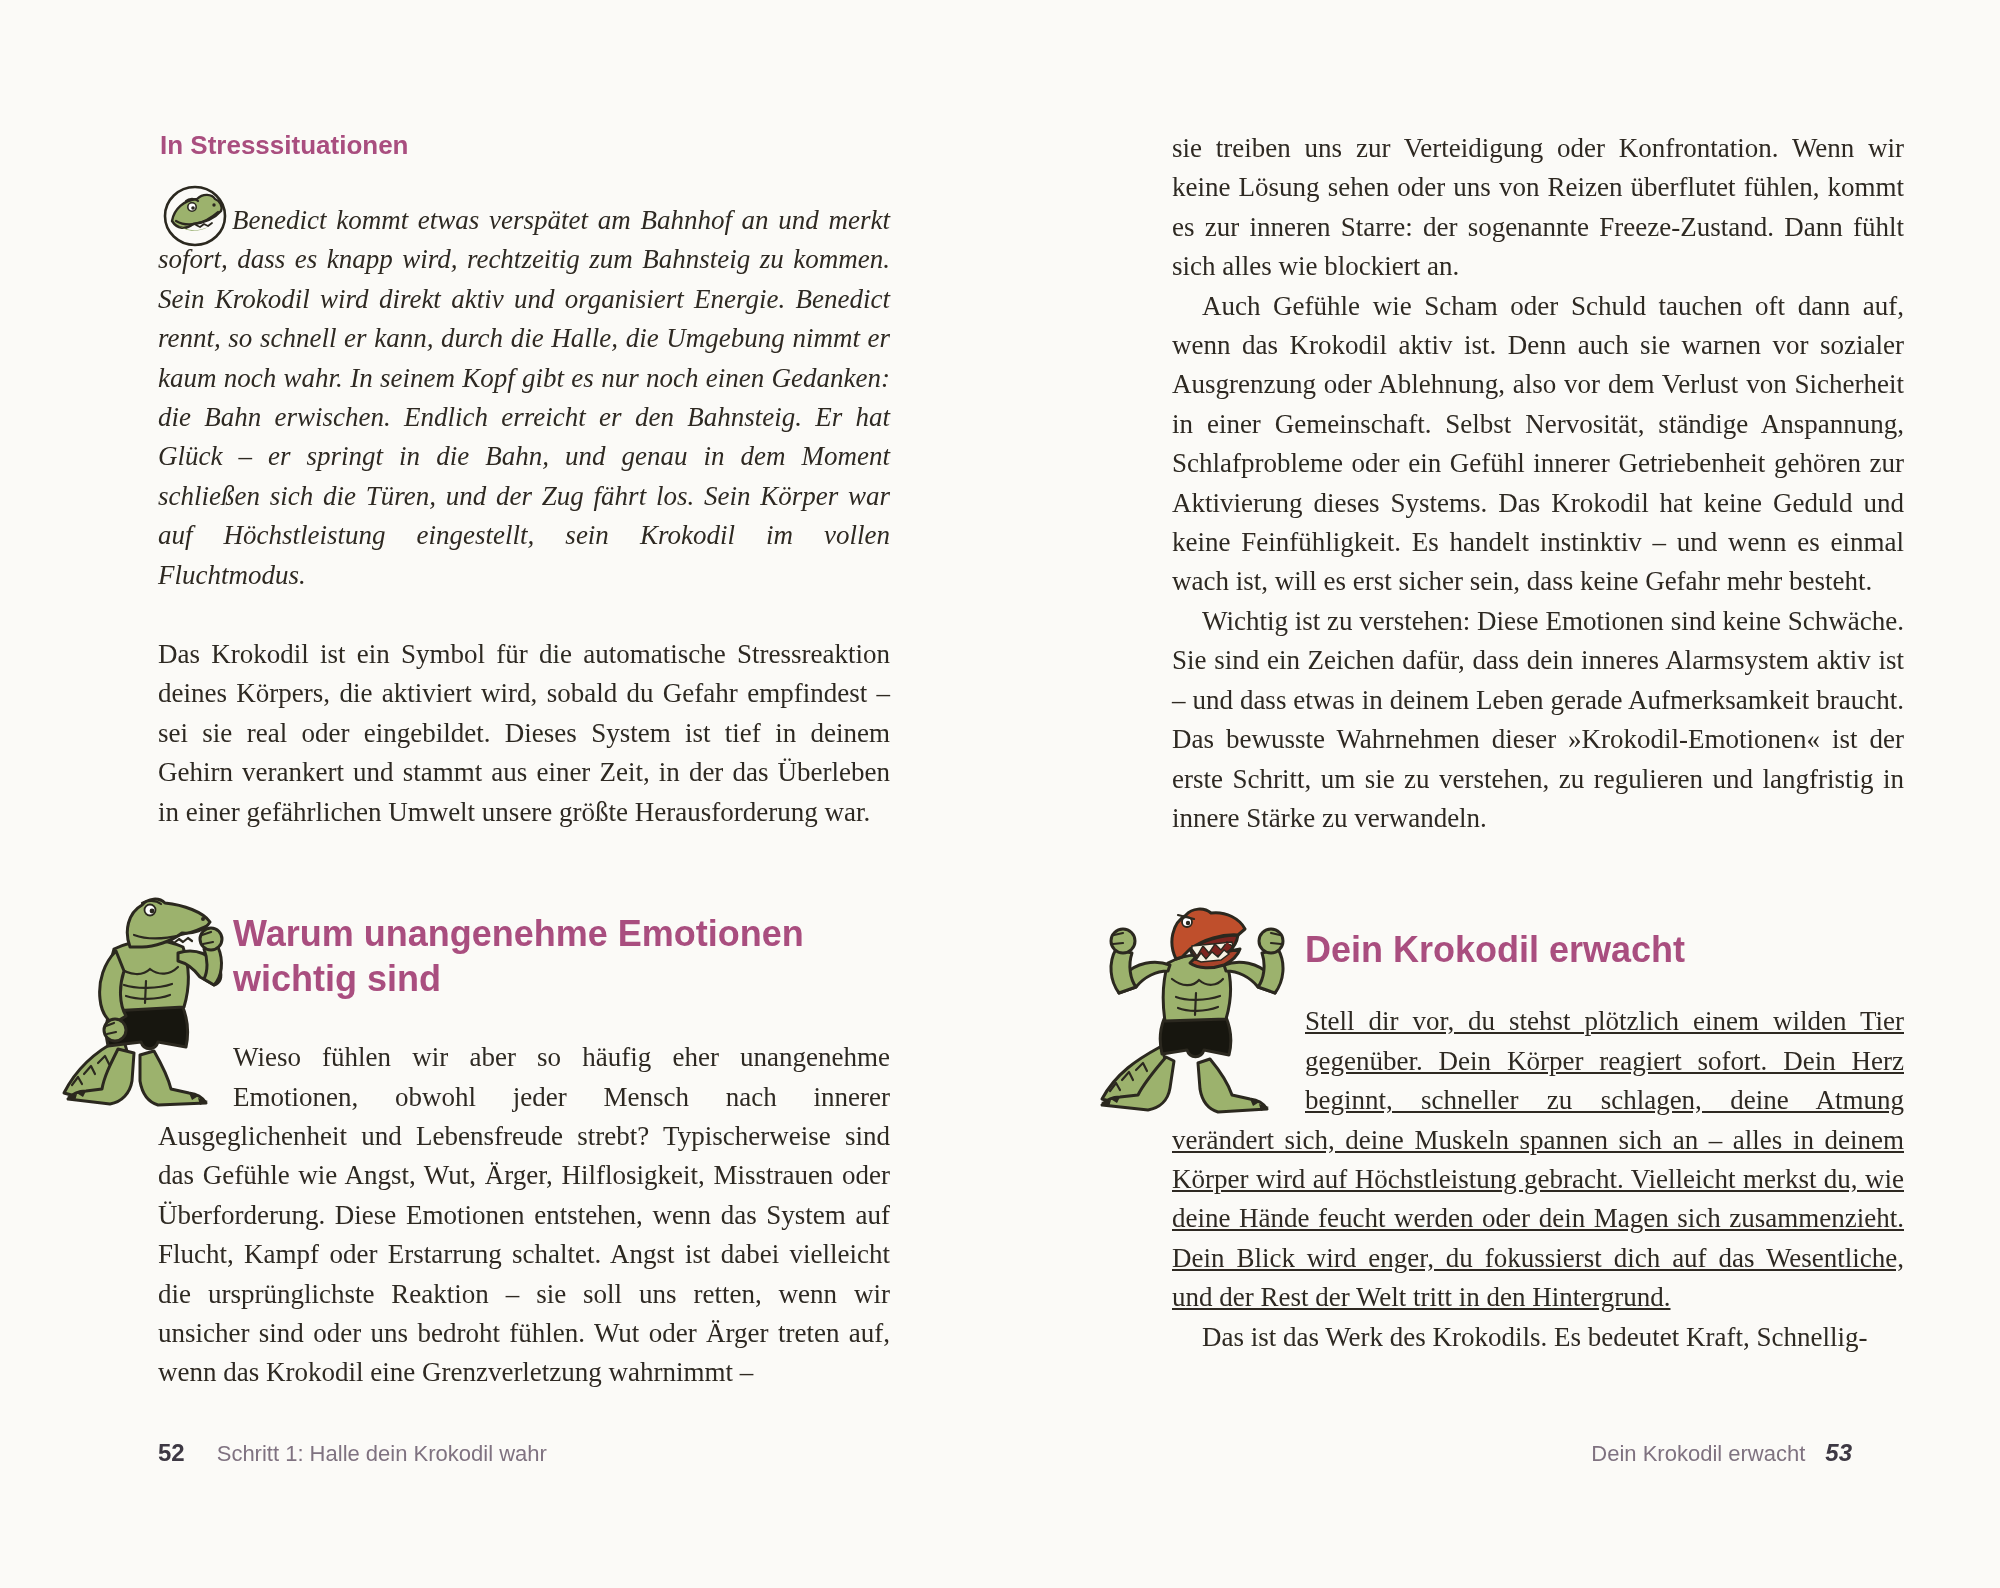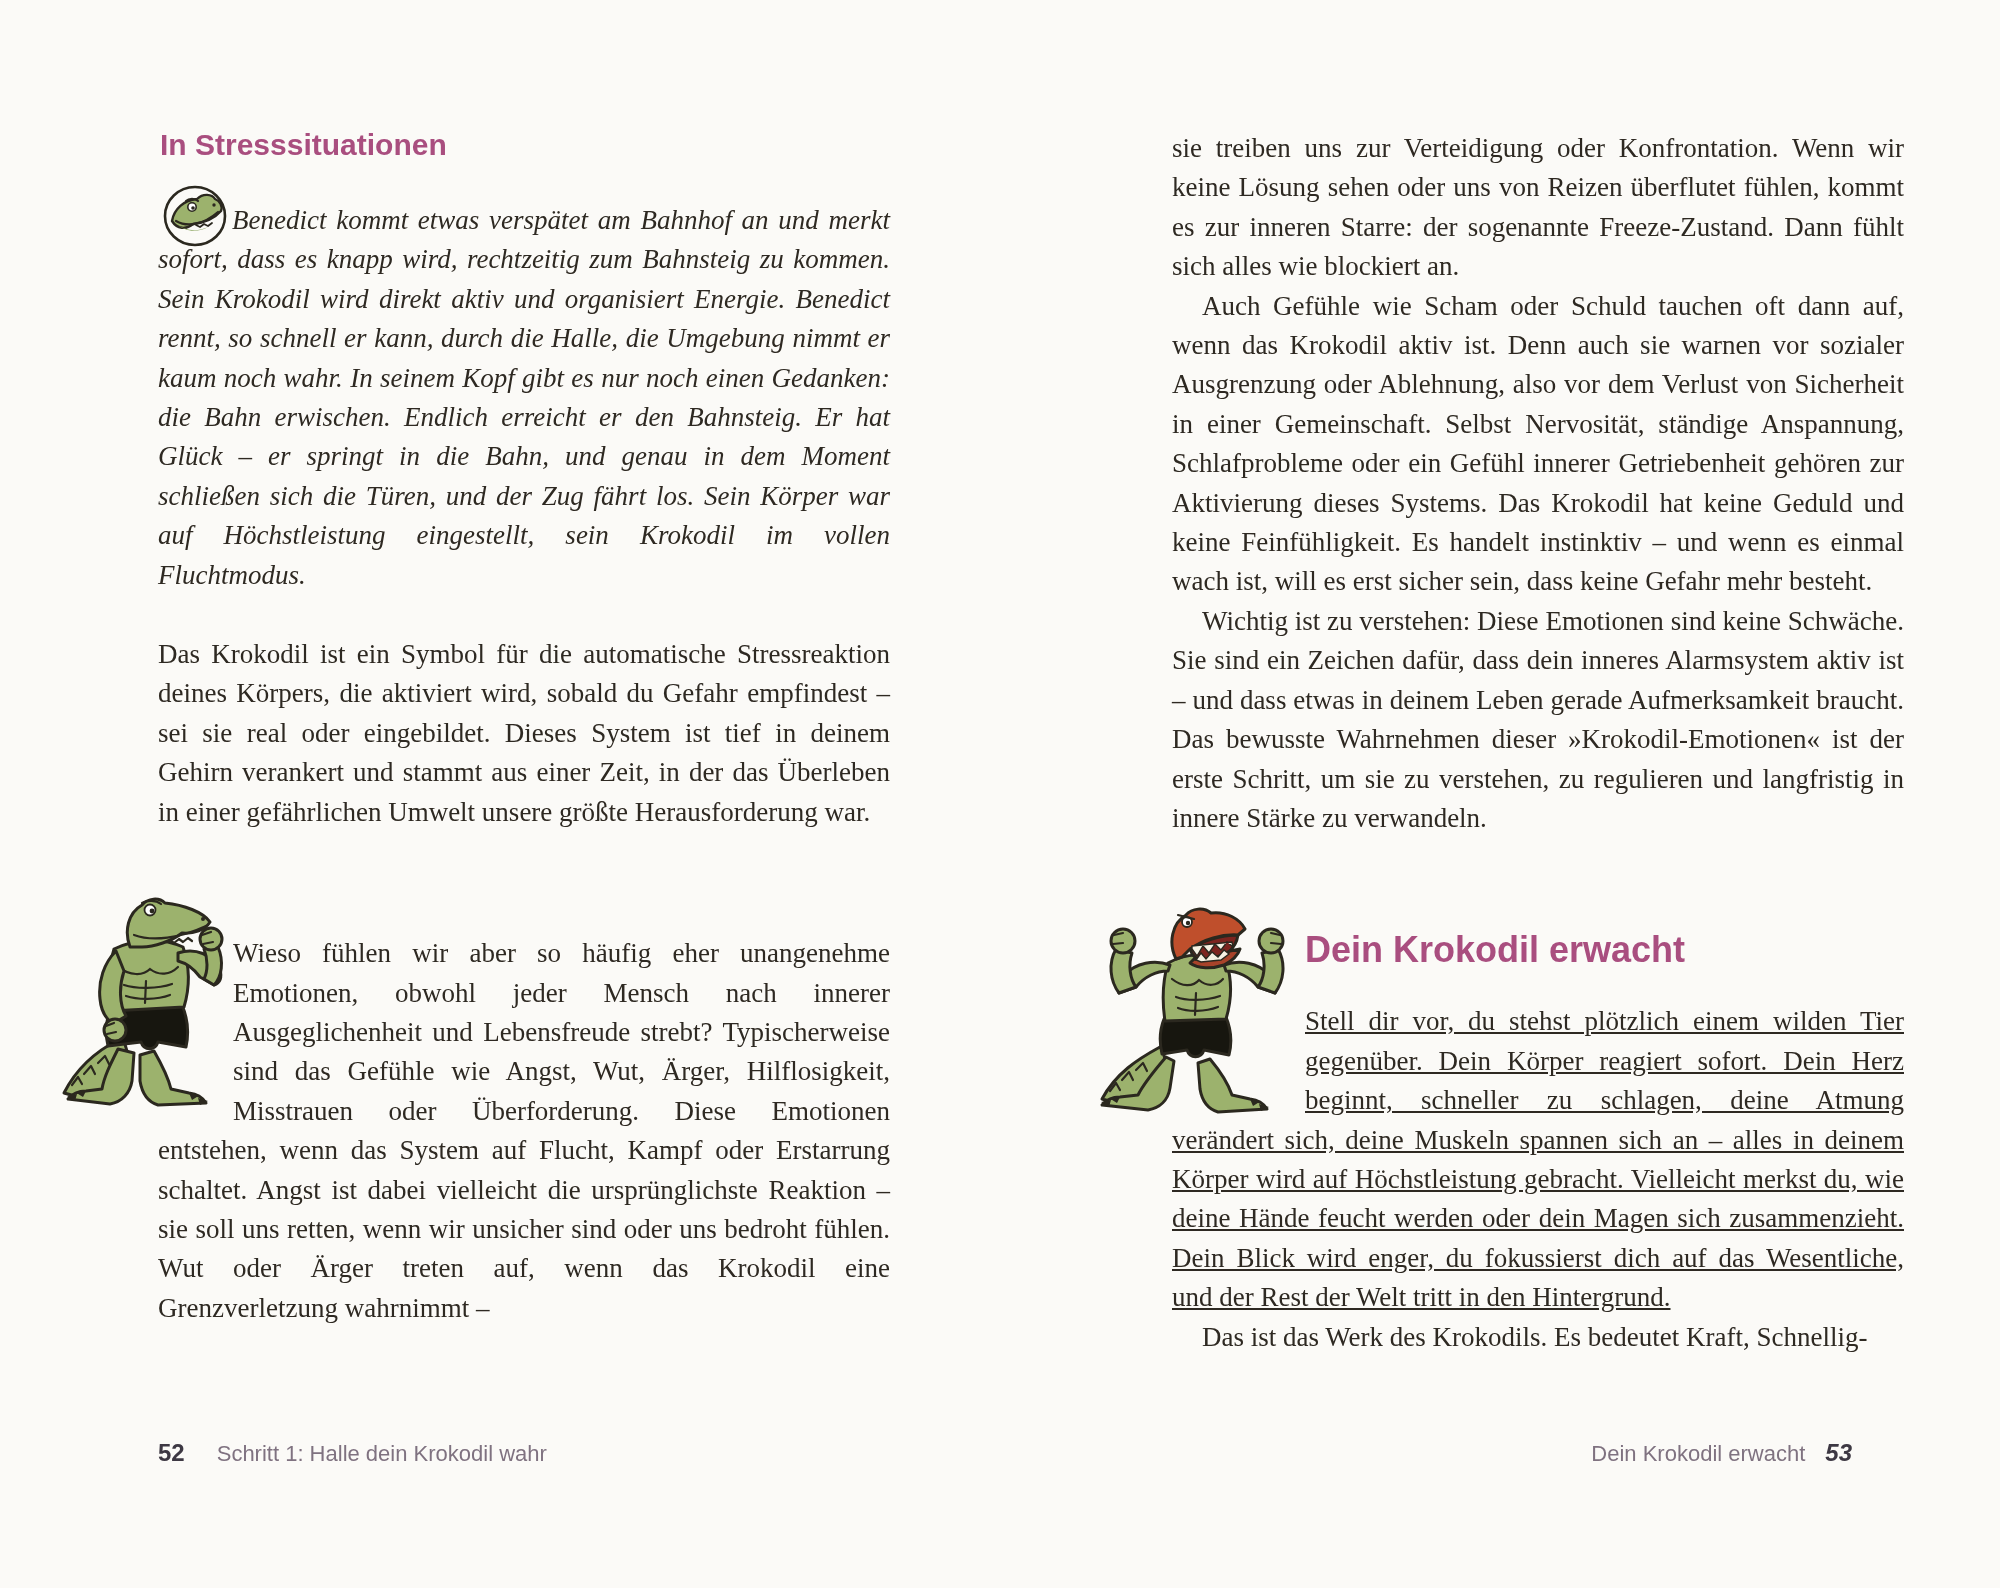--- a/index.html
+++ b/index.html
@@ -11,21 +11,21 @@
   .col-left{left:158px;width:732px;padding-top:127px;}
   .col-right{left:1172px;width:732px;padding-top:129px;}
   p{margin:0;}
   .body-text{
     font-family:"Liberation Serif","DejaVu Serif",serif;
     font-size:27px;line-height:39.4px;color:var(--body_text,#2e2922);
     text-align:justify;hyphens:auto;-webkit-hyphens:auto;
   }
   .kicker{
     font-family:"Liberation Sans","DejaVu Sans",sans-serif;
-    font-weight:700;font-size:30px;line-height:36px;
+    font-weight:700;font-size:26px;line-height:36px;
     color:var(--heading,#a94e7f);margin:0 0 0 2px;font-style:normal;
   }
   .vignette{margin:38px 0 0;font-style:italic;}
   .badge-float{float:left;width:74px;height:38px;}
   .badge-float svg{width:66px;height:62px;margin:-16px 0 0 4px;display:block;}
   .para-2{margin:40px 0 0;}
   .feature{margin:0;}
   .feature-l{padding-top:65px;}
   .feature-r{padding-top:69px;}
   .croc-float-l{float:left;width:75px;height:212px;}
@@ -127,20 +127,21 @@
             <path class="sk ol" d="M72,50 C66,34 70,16 84,8 C90,1 101,0 107,6 C126,8 145,15 152,25 C147,33 136,37 124,36 C114,44 96,50 84,50 Z"></path>
             <circle class="ey" cx="92" cy="13" r="5.5" style="stroke:var(--croc_outline,#2b281f);stroke-width:1.8"></circle>
             <circle class="pu" cx="94" cy="14" r="2.4"></circle>
             <path class="ol2" d="M84,6 C89,3 98,3 103,7"></path>
             <path class="ol2" d="M76,38 C95,45 122,41 148,29"></path>
             <path class="ol2" d="M112,43 l4,3 l5,-4 l4,3 l5,-4 l4,3"></path>
             <circle class="pu" cx="145" cy="22" r="2"></circle>
           </g>
         </svg>
       </div>
+      <h2 class="section">Warum unangenehme Emotionen wichtig sind</h2>
       <p class="body-text">Wieso fühlen wir aber so häufig eher unangenehme Emotionen, obwohl jeder Mensch nach innerer Ausgeglichenheit und Lebensfreude strebt? Typischerweise sind das Gefühle wie Angst, Wut, Ärger, Hilflosigkeit, Misstrauen oder Überforderung. Diese Emotionen entstehen, wenn das System auf Flucht, Kampf oder Erstarrung schaltet. Angst ist dabei vielleicht die ursprünglichste Reaktion – sie soll uns retten, wenn wir unsicher sind oder uns bedroht fühlen. Wut oder Ärger treten auf, wenn das Krokodil eine Grenzverletzung wahrnimmt –</p>
     </section>
   </div>
 
   <div class="col col-right">
     <p class="body-text">sie treiben uns zur Verteidigung oder Konfrontation. Wenn wir keine Lösung sehen oder uns von Reizen überflutet fühlen, kommt es zur inneren Starre: der sogenannte Freeze-Zustand. Dann fühlt sich alles wie blockiert an.</p>
     <p class="body-text indent">Auch Gefühle wie Scham oder Schuld tauchen oft dann auf, wenn das Krokodil aktiv ist. Denn auch sie warnen vor sozialer Ausgrenzung oder Ablehnung, also vor dem Verlust von Sicherheit in einer Gemeinschaft. Selbst Nervosität, ständige Anspannung, Schlafprobleme oder ein Gefühl innerer Getriebenheit gehören zur Aktivierung dieses Systems. Das Krokodil hat keine Geduld und keine Feinfühligkeit. Es handelt instinktiv – und wenn es einmal wach ist, will es erst sicher sein, dass keine Gefahr mehr besteht.</p>
     <p class="body-text indent">Wichtig ist zu verstehen: Diese Emotionen sind keine Schwäche. Sie sind ein Zeichen dafür, dass dein inneres Alarmsystem aktiv ist – und dass etwas in deinem Leben gerade Aufmerksamkeit braucht. Das bewusste Wahrnehmen dieser »Krokodil-Emotionen« ist der erste Schritt, um sie zu verstehen, zu regulieren und langfristig in innere Stärke zu verwandeln.</p>
 
     <section class="feature feature-r">

